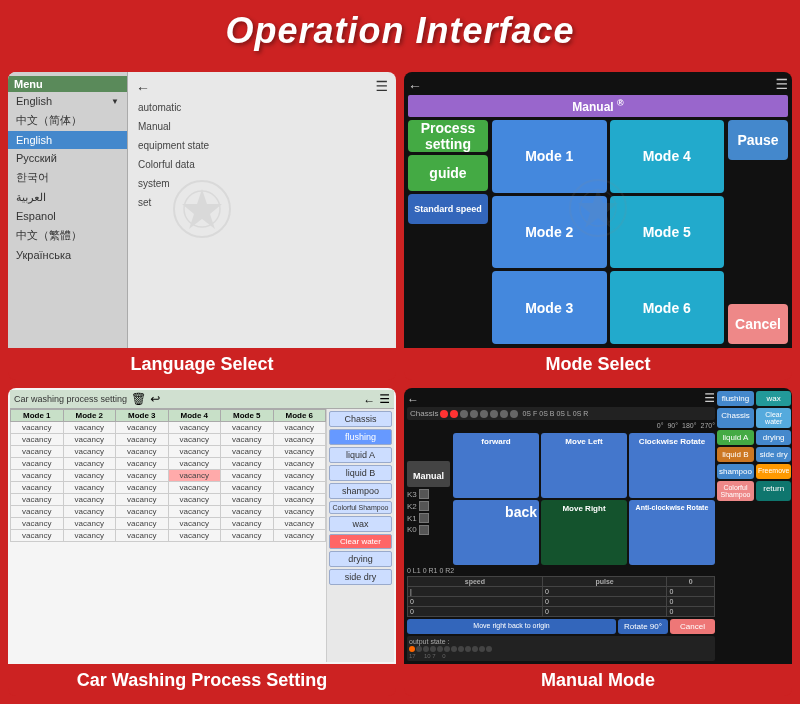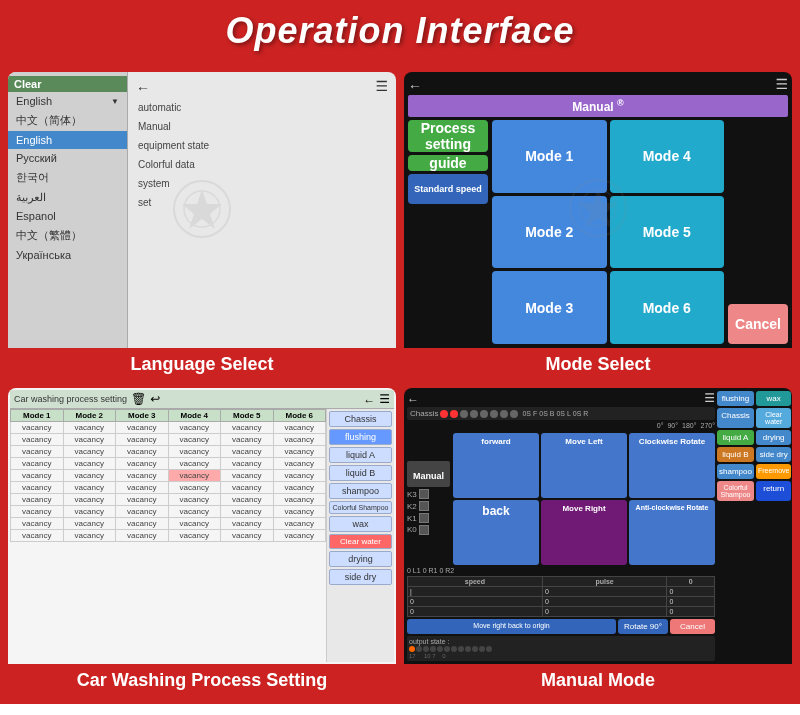--- a/index.html
+++ b/index.html
@@ -243,21 +243,21 @@
       padding: 3px 2px;
       cursor: pointer;
     }
 
     .manual-right-btn.teal { background: #229999; }
     .manual-right-btn.green2 { background: #44aa44; }
     .manual-right-btn.light-blue { background: #55aadd; }
     .manual-right-btn.orange2 { background: #cc7722; }
     .manual-right-btn.pink2 { background: #ee8888; }
     .manual-right-btn.freemove { background: #ff9900; }
-    .manual-right-btn.return { background: #1d4ed8; }
+    .manual-right-btn.return { background: #0f766e; }
 
     .out-dot {
       width: 6px;
       height: 6px;
       border-radius: 50%;
       background: #444;
       display: inline-block;
     }
     .out-dot.on { background: #ff6600; }
 
@@ -284,21 +284,21 @@
 <div class="header">
   <h1>Operation Interface</h1>
 </div>
 
 <div class="panels">
 
   <div class="panel">
     <div class="panel-inner">
       <div class="lang-screen" style="height:100%;">
         <div class="lang-sidebar">
-          <div class="menu-title">Clear</div>
+          <div class="menu-title">Menu</div>
           <div class="lang-item has-arrow">English</div>
           <div class="lang-item">中文（简体）</div>
           <div class="lang-item active">English</div>
           <div class="lang-item">Русский</div>
           <div class="lang-item">한국어</div>
           <div class="lang-item">العربية</div>
           <div class="lang-item">Espanol</div>
           <div class="lang-item">中文（繁體）</div>
           <div class="lang-item">Українська</div>
         </div>
@@ -334,32 +334,33 @@
           <span style="color:#ccc;font-size:14px;cursor:pointer;">←</span>
           <span style="color:#ccc;font-size:14px;cursor:pointer;">☰</span>
         </div>
         <div class="mode-title-bar">
           <span>Manual</span>
           <span style="font-size:9px;vertical-align:super;">®</span>
         </div>
         <div class="mode-content">
           <div class="mode-left-col">
             <div class="mode-btn btn-green" style="height:32px;">Process setting</div>
-            <div class="mode-btn btn-green" style="height:16px;">guide</div>
+            <div class="mode-btn btn-green" style="height:36px;">guide</div>
             <div class="mode-btn" style="height:30px;background:#3366bb;font-size:9px;">Standard speed</div>
           </div>
           <div class="mode-center-col">
             <div class="mode-btn btn-blue">Mode 1</div>
             <div class="mode-btn btn-cyan">Mode 4</div>
             <div class="mode-btn btn-blue">Mode 2</div>
             <div class="mode-btn btn-cyan">Mode 5</div>
             <div class="mode-btn btn-blue">Mode 3</div>
             <div class="mode-btn btn-cyan">Mode 6</div>
           </div>
           <div class="mode-right-col">
+            <div class="mode-btn" style="background:#4488cc;height:40px;">Pause</div>
             <div style="flex:1;"></div>
             <div class="mode-btn btn-pink" style="height:40px;">Cancel</div>
           </div>
         </div>
 
         <div style="position:absolute;top:50%;left:50%;transform:translate(-50%,-50%);opacity:0.12;pointer-events:none;">
           <svg width="60" height="60" viewBox="0 0 60 60">
             <circle cx="30" cy="30" r="28" fill="none" stroke="#888" stroke-width="2"></circle>
             <circle cx="30" cy="30" r="18" fill="none" stroke="#888" stroke-width="1.5"></circle>
             <polygon points="30,10 35,25 50,25 38,35 43,50 30,40 17,50 22,35 10,25 25,25" fill="#888"></polygon>
@@ -551,22 +552,22 @@
               <div style="display:flex;gap:2px;">
                 <span style="color:#aaa;font-size:8px;">K0</span>
                 <div style="width:10px;height:10px;background:#555;border:1px solid #777;"></div>
               </div>
             </div>
 
             <div style="display:grid;grid-template-columns:1fr 1fr 1fr;grid-template-rows:1fr 1fr;gap:2px;flex:1;align-content:start;margin-top:2px;">
               <div style="background:#4477cc;border-radius:3px;color:#fff;font-size:8px;font-weight:bold;text-align:center;padding:4px 2px;cursor:pointer;">forward</div>
               <div style="background:#4477cc;border-radius:3px;color:#fff;font-size:8px;font-weight:bold;text-align:center;padding:4px 2px;cursor:pointer;">Move Left</div>
               <div style="background:#4477cc;border-radius:3px;color:#fff;font-size:8px;font-weight:bold;text-align:center;padding:4px 2px;cursor:pointer;">Clockwise Rotate</div>
-              <div style="background:#4477cc;border-radius:3px;color:#fff;font-size:12px;font-weight:bold;text-align:center;padding:4px 2px;cursor:pointer;">back</div>
-              <div style="background:#701a75;border-radius:3px;color:#fff;font-size:8px;font-weight:bold;text-align:center;padding:4px 2px;cursor:pointer;">Move Right</div>
+              <div style="background:#4477cc;border-radius:3px;color:#fff;font-size:14px;font-weight:bold;text-align:right;padding:4px 2px;cursor:pointer;">back</div>
+              <div style="background:#14532d;border-radius:3px;color:#fff;font-size:8px;font-weight:bold;text-align:center;padding:4px 2px;cursor:pointer;">Move Right</div>
               <div style="background:#4477cc;border-radius:3px;color:#fff;font-size:8px;font-weight:bold;text-align:center;padding:4px 2px;cursor:pointer;font-size:7px;">Anti-clockwise Rotate</div>
             </div>
           </div>
 
           <div style="display:flex;align-items:center;gap:2px;">
             <span style="color:#aaa;font-size:7px;">0 L1</span>
             <span style="color:#aaa;font-size:7px;">0 R1</span>
             <span style="color:#aaa;font-size:7px;">0 R2</span>
           </div>
 

